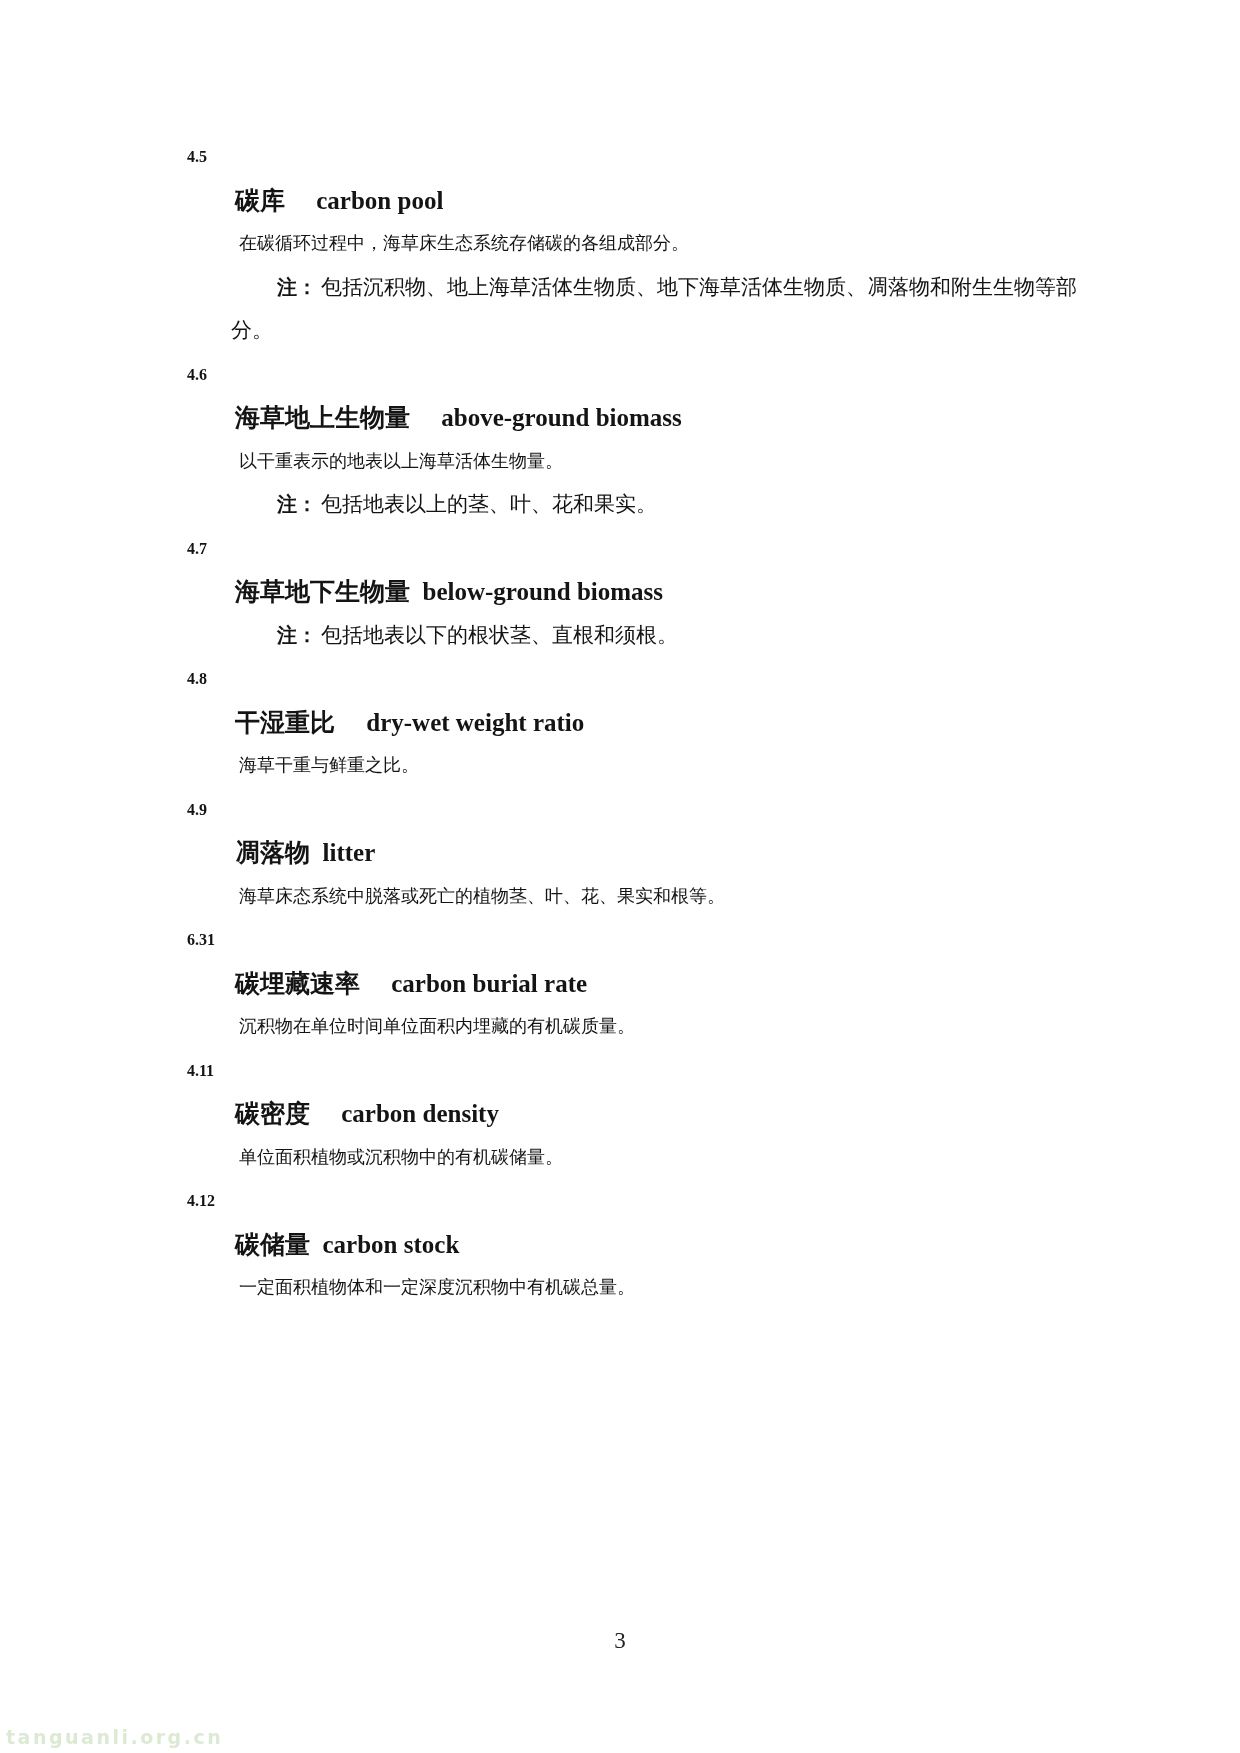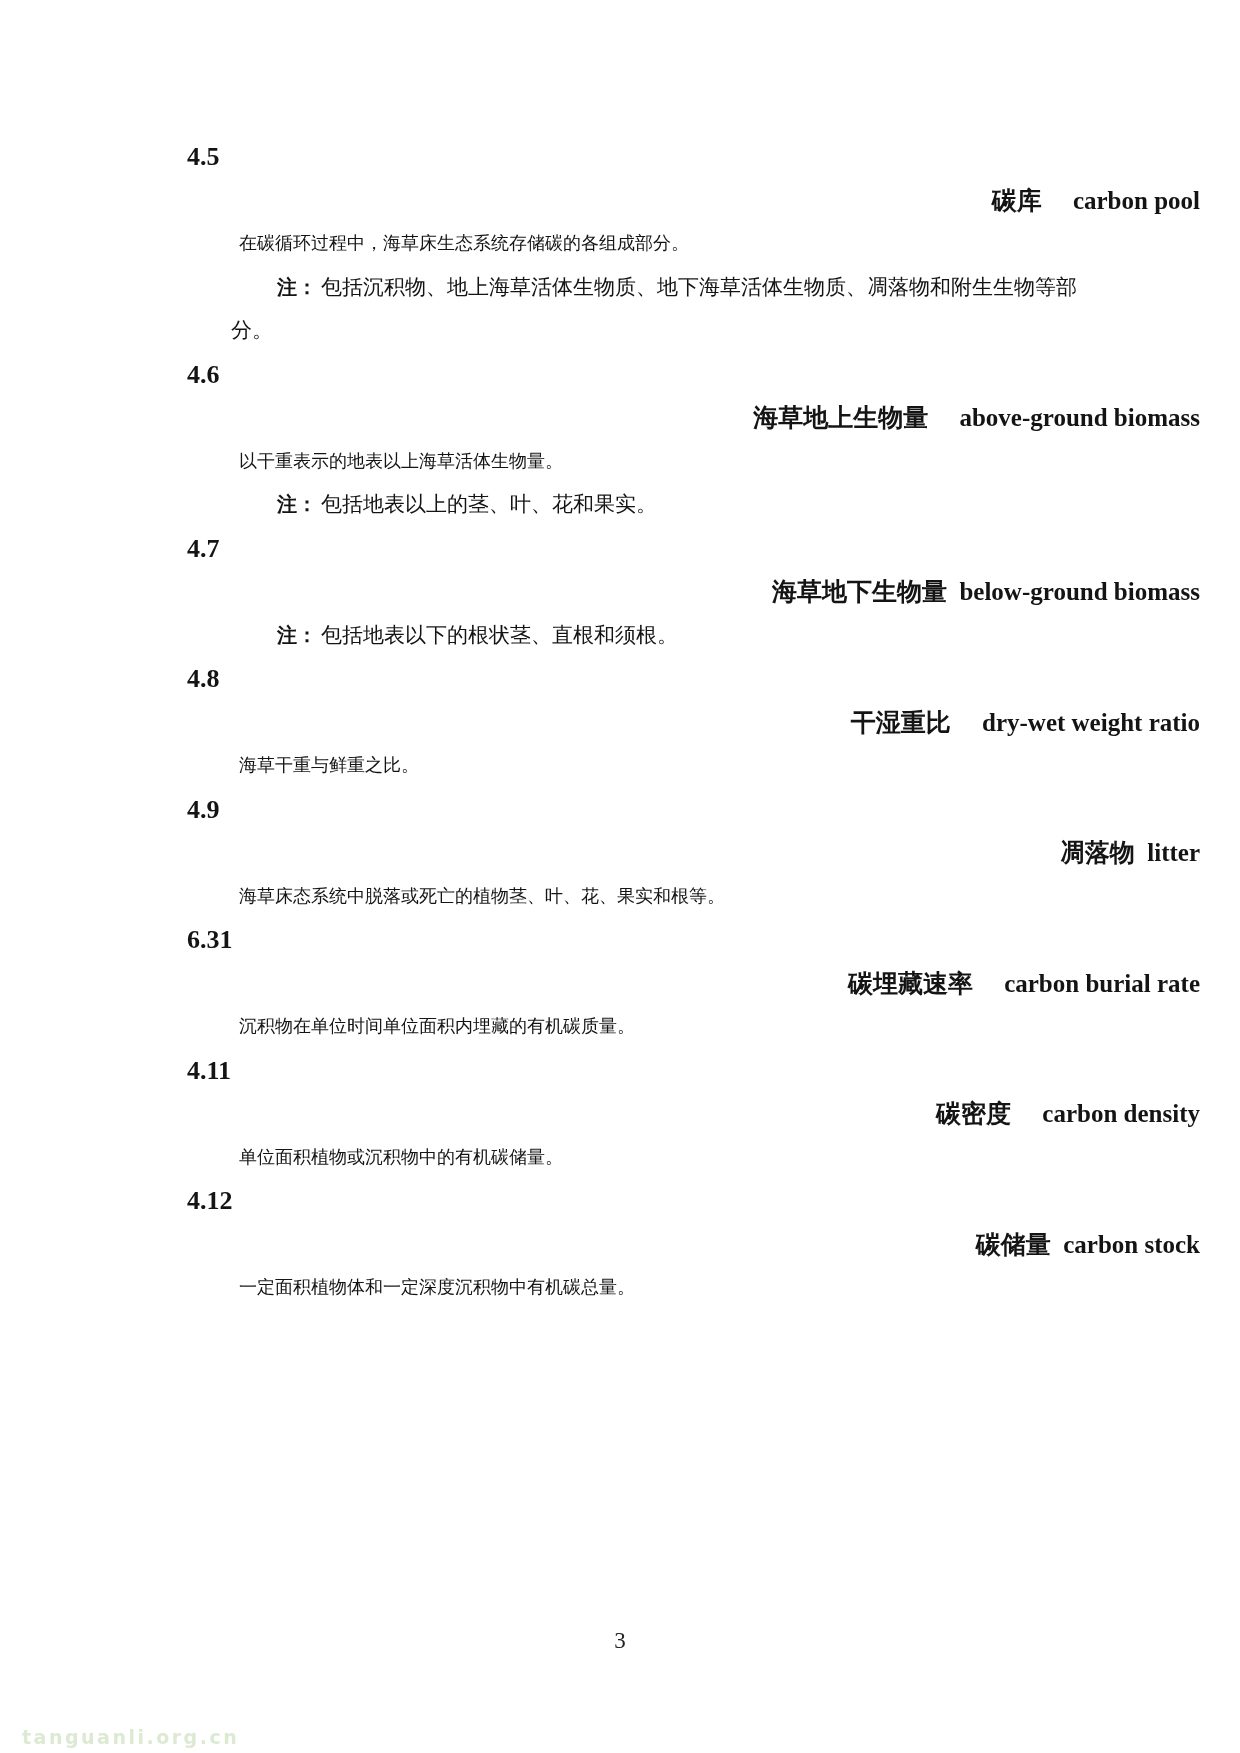--- a/index.html
+++ b/index.html
@@ -18,28 +18,27 @@
   }
   .content {
     padding: 135px 40px 0 187px;
   }
   .line {
     height: 43.5px;
     line-height: 43.5px;
     white-space: nowrap;
   }
   .number-line {
-    font-size: 26px;
+    font-size: 16px;
     font-weight: bold;
   }
   .heading-line {
     font-size: 25px;
     font-weight: bold;
     padding-left: 48px;
-    text-align: right;
   }
   .heading-line .gap {
     white-space: pre;
   }
   .def-line {
     font-size: 18px;
     padding-left: 52px;
   }
   .note-line {
     font-size: 21px;
@@ -58,21 +57,21 @@
     position: absolute;
     top: 1628px;
     left: 0;
     width: 100%;
     text-align: center;
     font-size: 23px;
     color: #222222;
   }
   .watermark {
     position: absolute;
-    left: 22px;
+    left: 6px;
     bottom: 5px;
     font-family: "DejaVu Sans", "Liberation Sans", sans-serif;
     font-weight: bold;
     font-size: 19px;
     letter-spacing: 2.5px;
     color: #dcead3;
   }
 </style>
 </head>
 <body>

